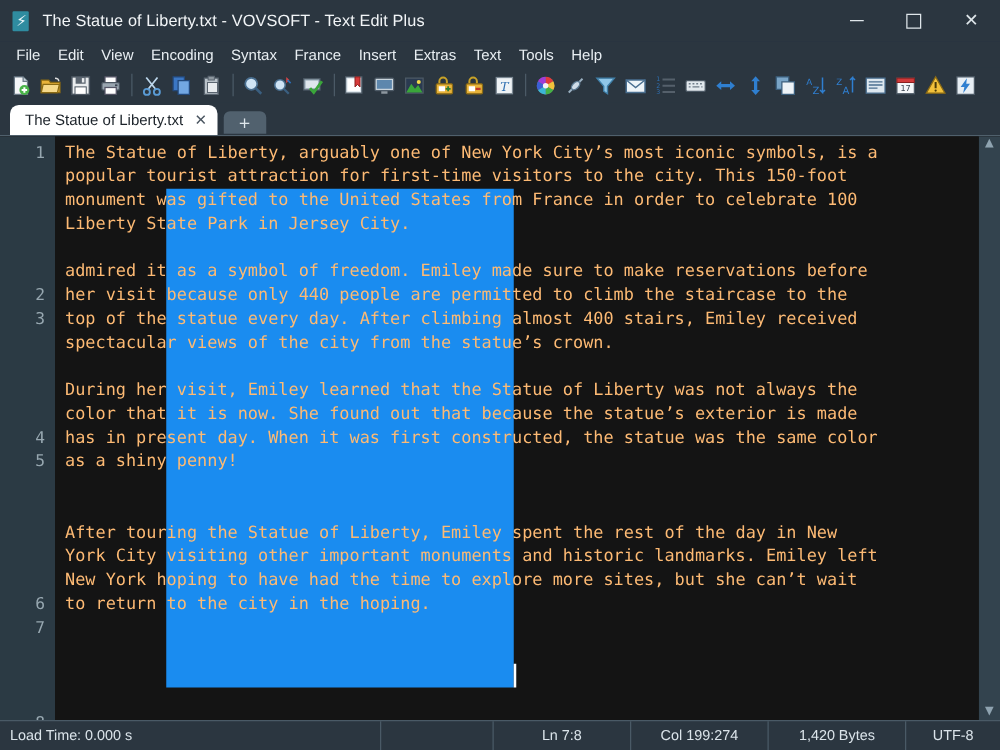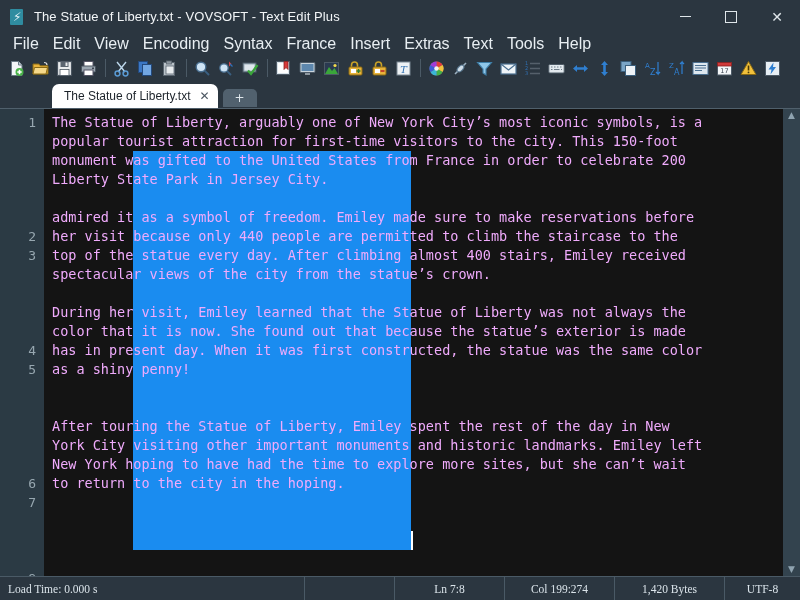--- a/index.html
+++ b/index.html
@@ -54,21 +54,21 @@
   .win-btn.close { font-size: 14px; }
 
   
   .menubar {
     height: 21px; flex: 0 0 21px;
     background: #2b3640;
     display: flex; align-items: center;
     padding-left: 6px;
   }
   .menu-item {
-    color: #e8eef2; font-size: 16px;
+    color: #e8eef2; font-size: 12px;
     padding: 2px 7px; white-space: nowrap; cursor: default;
   }
 
   
   .toolbar {
     height: 28px; flex: 0 0 28px;
     background: #2b3640;
     display: flex; align-items: center;
     padding-left: 5px;
   }
@@ -90,21 +90,21 @@
     background: #2b3640;
     display: flex; align-items: flex-end;
     padding-left: 8px;
   }
   .tab {
     height: 24px; background: #ffffff;
     border-radius: 7px 7px 0 0;
     display: flex; align-items: center;
     padding: 0 8px 0 12px;
     color: #1b2229; font-size: 12px;
-    cursor: default; white-space: nowrap; margin-left: 44px;
+    cursor: default; white-space: nowrap;
   }
   .tab .tab-close {
     margin-left: 9px; color: #4a5560; font-size: 12px;
     font-family: "DejaVu Sans", sans-serif;
   }
   .tab-add {
     height: 18px; width: 34px; margin-left: 5px; margin-bottom: 1px;
     background: #51616e; border-radius: 5px 5px 0 0;
     display: flex; align-items: center; justify-content: center;
     color: #dfe7ec; font-size: 12px; cursor: default;
@@ -129,21 +129,21 @@
     color: #97a7b0; font-size: 13px;
     font-family: "DejaVu Sans Mono", monospace;
   }
   .code-area {
     flex: 1 1 auto; position: relative;
     background: #141414; overflow: hidden;
     padding-top: 4px;
   }
   .code-line {
     height: 19px; line-height: 19px;
-    color: #f0abfc; font-size: 13.5px;
+    color: #fdba74; font-size: 13.5px;
     font-family: "DejaVu Sans Mono", monospace;
     white-space: pre; padding-left: 8px;
     position: relative; z-index: 2;
   }
   
   .col-sel {
     position: absolute;
     background: #1a8cf0;
     z-index: 1;
   }
@@ -160,21 +160,20 @@
     color: #8fa3b0; font-size: 9px; line-height: 9px;
     font-family: "DejaVu Sans", sans-serif; cursor: default;
   }
 
   
   .statusbar {
     height: 24px; flex: 0 0 24px;
     background: #2b3640;
     display: flex; align-items: center;
     border-top: 1px solid #4a5a66;
-    font-family: Liberation Serif, serif;
   }
   .st-cell {
     height: 100%; display: flex; align-items: center;
     color: #dbe4ea; font-size: 11.5px;
     border-right: 1px solid #4a5a66;
     padding: 0 8px; white-space: nowrap;
   }
   .st-cell.first { flex: 0 0 305px; }
   .st-cell.blank { flex: 0 0 90px; }
   .st-cell.ln { flex: 0 0 110px; justify-content: center; }
@@ -477,21 +476,21 @@
         <div class="gutter-num">7</div>
         <div class="gutter-num"></div>
         <div class="gutter-num"></div>
         <div class="gutter-num"></div>
         <div class="gutter-num">8</div>
       </div>
     <div class="code-area" id="codeArea">
         <div class="col-sel" style="left: 89px; width: 278px; top: 42px; height: 399px; background: rgb(26, 140, 240);"></div>
         <div class="code-line">The Statue of Liberty, arguably one of New York City’s most iconic symbols, is a</div>
         <div class="code-line">popular tourist attraction for first-time visitors to the city. This 150-foot</div>
-        <div class="code-line">monument was gifted to the United States from France in order to celebrate 200</div>
+        <div class="code-line">monument was gifted to the United States from France in order to celebrate 100</div>
         <div class="code-line">Liberty State Park in Jersey City.</div>
         <div class="code-line"></div>
         <div class="code-line">admired it as a symbol of freedom. Emiley made sure to make reservations before</div>
         <div class="code-line">her visit because only 440 people are permitted to climb the staircase to the</div>
         <div class="code-line">top of the statue every day. After climbing almost 400 stairs, Emiley received</div>
         <div class="code-line">spectacular views of the city from the statue’s crown.</div>
         <div class="code-line"></div>
         <div class="code-line">During her visit, Emiley learned that the Statue of Liberty was not always the</div>
         <div class="code-line">color that it is now. She found out that because the statue’s exterior is made</div>
         <div class="code-line">has in present day. When it was first constructed, the statue was the same color</div>

